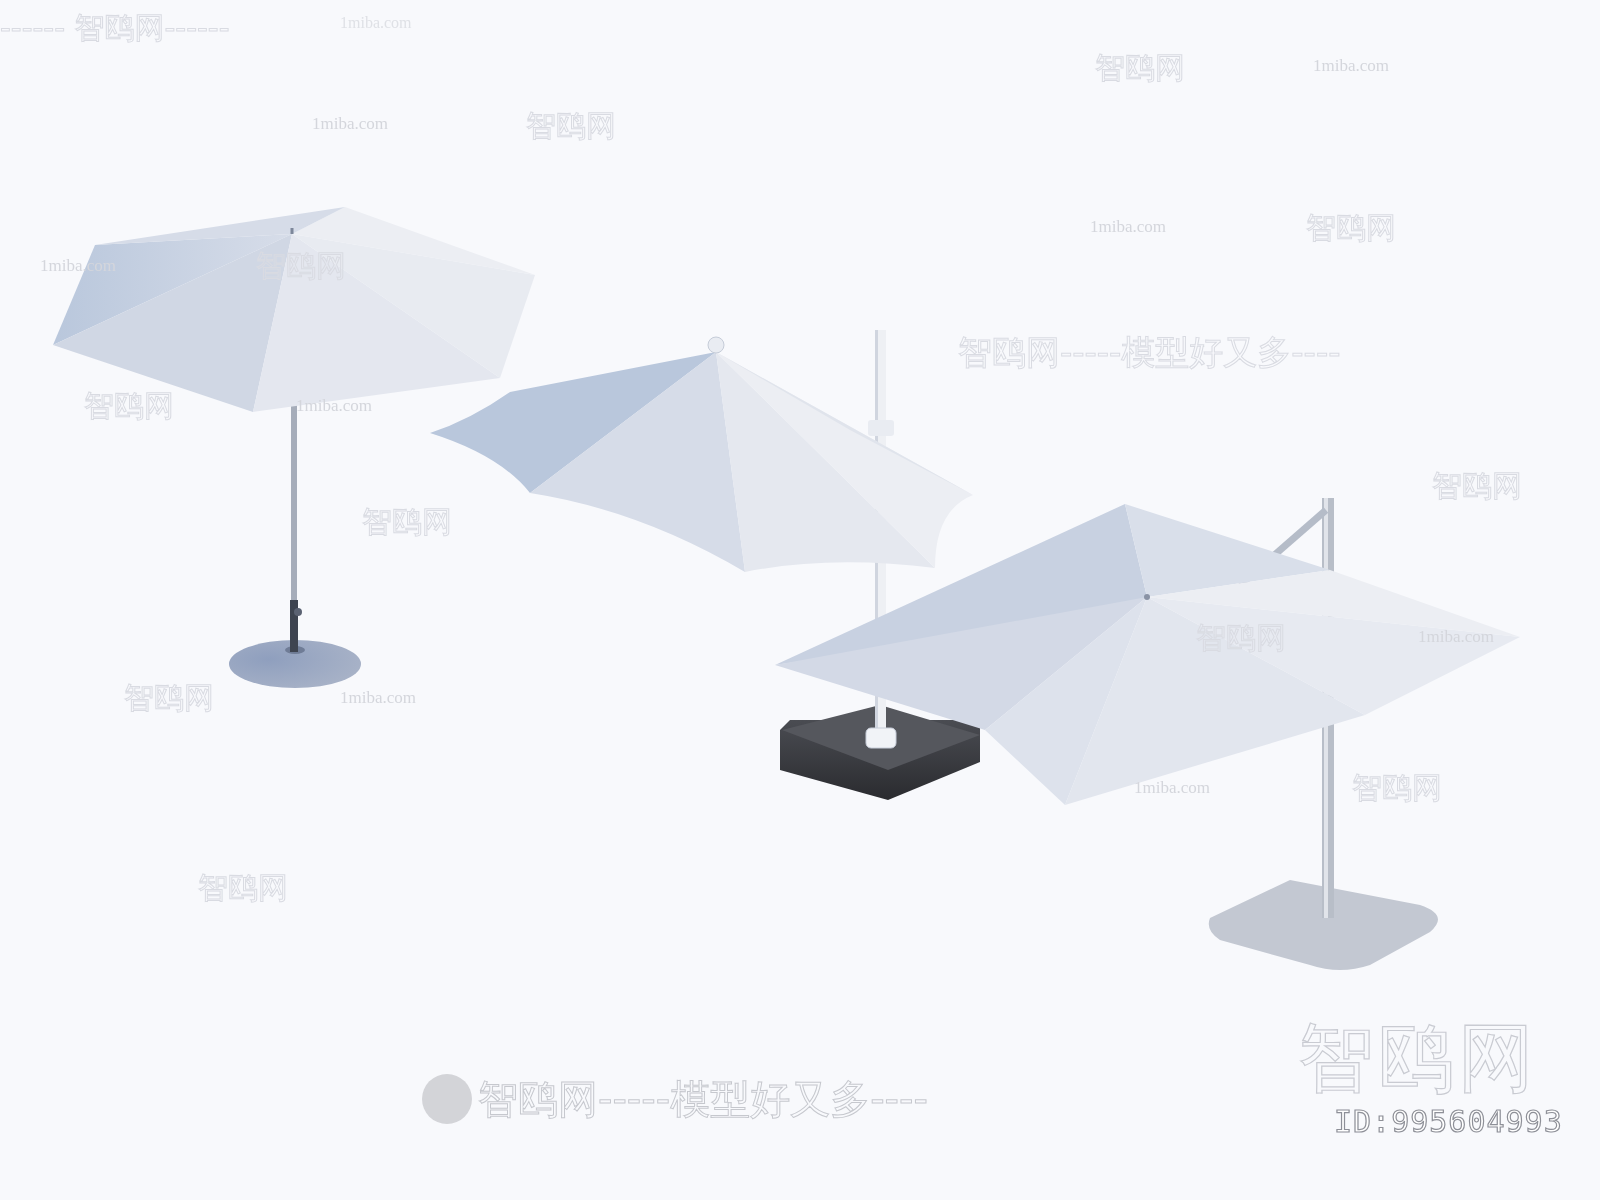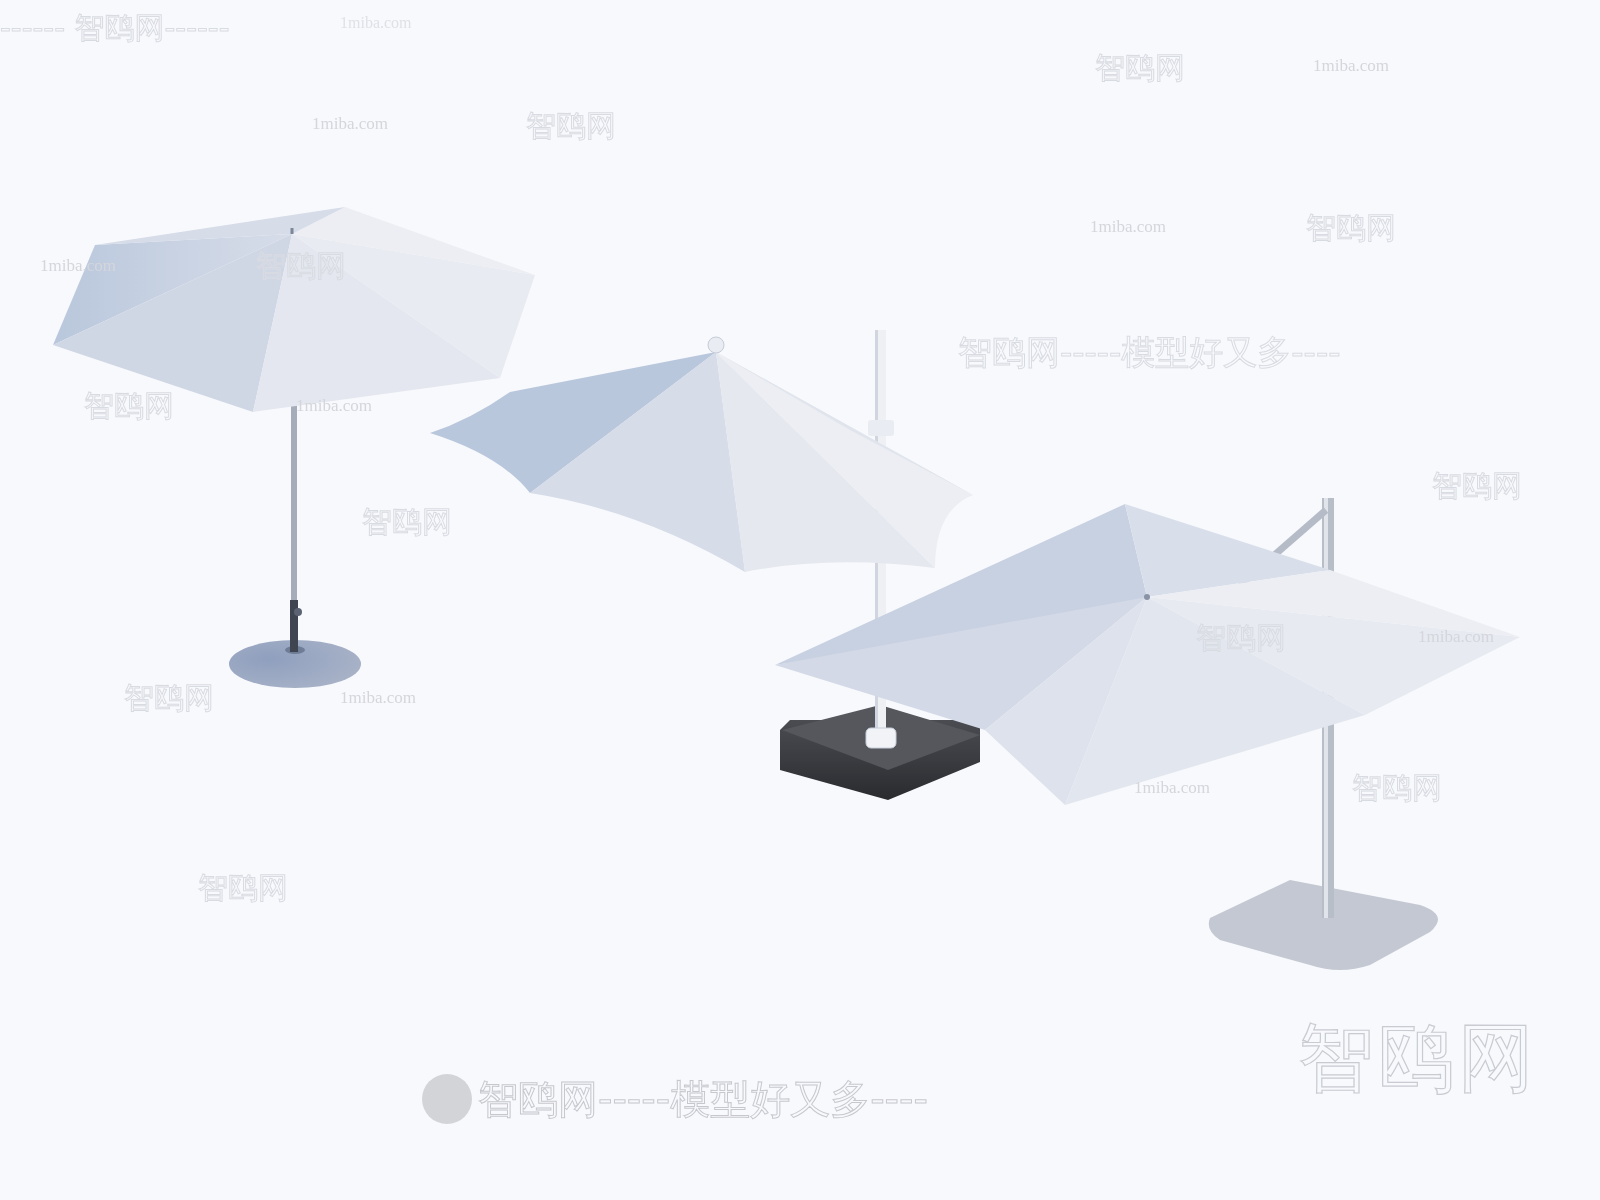--- a/index.html
+++ b/index.html
@@ -104,13 +104,14 @@
 <div class="wm site" style="left:1134px;top:778px;font-size:17px;color:#d4d6dc;">1miba.com</div>
 <div class="wm" style="left:1352px;top:768px;font-size:30px;">智鸥网</div>
 <div class="wm" style="left:198px;top:868px;font-size:30px;">智鸥网</div>
 
 
 <div class="logo-circle" style="left:422px;top:1074px;width:50px;height:50px;"></div>
 <div class="wm" style="left:478px;top:1072px;font-size:40px;-webkit-text-stroke:1px #c6c8ce;">智鸥网-----模型好又多----</div>
 
 
 <div class="wm big" style="left:1298px;top:1008px;font-size:76px;letter-spacing:4px;">智鸥网</div>
+<div class="wm id" style="left:1334px;top:1104px;font-size:30px;">ID:995604993</div>
 </div>
 
 </body></html>

